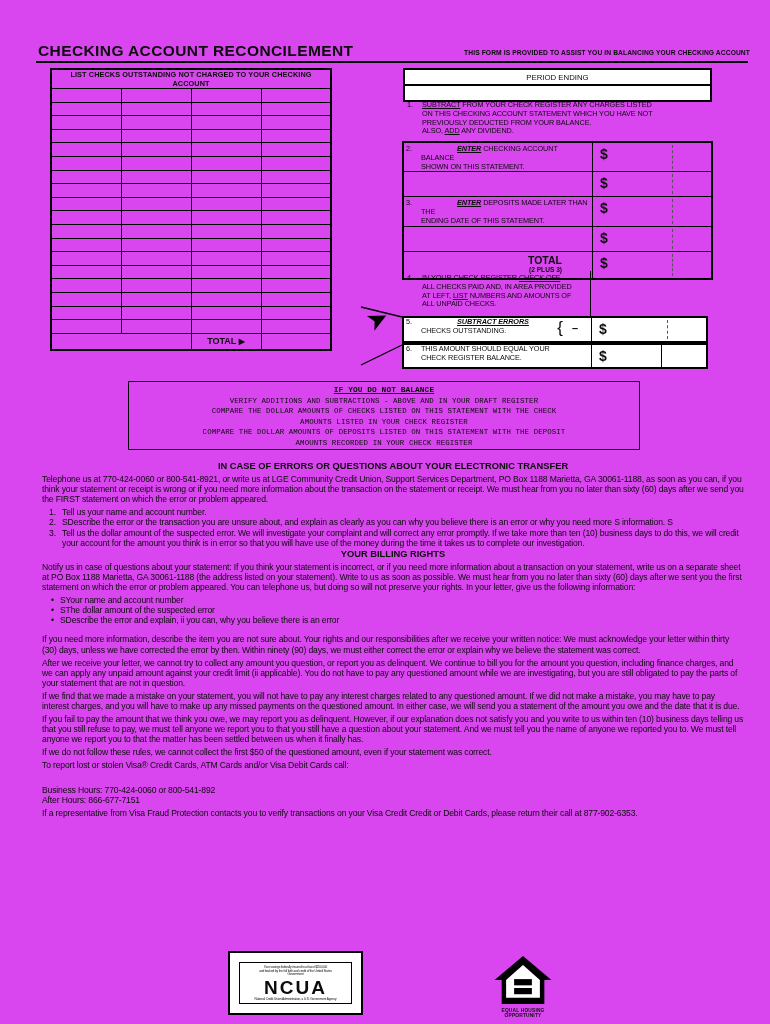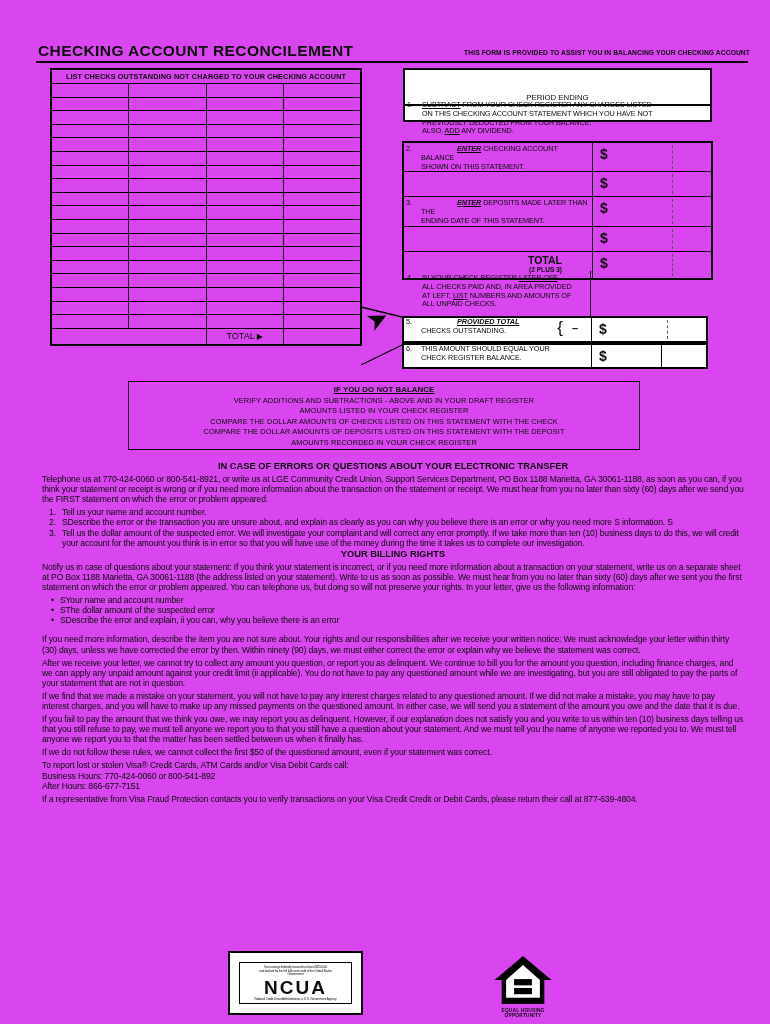--- a/index.html
+++ b/index.html
@@ -4,32 +4,32 @@
 <style>
   html,body{margin:0;padding:0;background:#e8e8e8;}
   .page{position:relative;width:770px;height:1024px;background:#d946ef;margin:0 auto;
         font-family:"Liberation Sans",sans-serif;color:#0c0c0c;overflow:hidden;}
 
   .title{position:absolute;left:38px;top:42px;font-size:15.5px;font-weight:bold;letter-spacing:.4px;}
   .subtitle{position:absolute;left:410px;top:49px;width:340px;font-size:6.7px;font-weight:bold;text-align:right;letter-spacing:.1px;}
   .rule{position:absolute;left:36px;top:61px;width:712px;height:2px;background:#000;}
 
   
-  .checks-table{position:absolute;left:50px;top:68px;width:312px;border-collapse:collapse;table-layout:fixed;border:2px solid #000;}
+  .checks-table{position:absolute;left:50px;top:68px;width:282px;border-collapse:collapse;table-layout:fixed;border:2px solid #000;}
   .checks-table th,.checks-table td{border:1px solid #000;padding:0;margin:0;}
   .checks-table .cap{font-size:7.3px;font-weight:bold;height:13px;text-align:center;letter-spacing:.1px;}
   .checks-table .colhead th{font-size:8.3px;font-weight:bold;height:15px;text-align:center;}
   .checks-table tbody td{height:12.6px;}
   .checks-table .total-row td{height:15px;}
-  .total-label-cell{text-align:center;font-size:9px;font-weight:normal;}
+  .total-label-cell{text-align:center;font-size:9px;font-weight:bold;}
   .tarrow{font-size:8px;}
 
   
   .period-box{position:absolute;left:403px;top:68px;width:305px;border:2px solid #000;background:#fff;}
-  .period-caption{border-bottom:2px solid #000;text-align:center;font-size:7.8px;padding:3px 0 2px 0;margin-top:20px;}
+  .period-caption{border-bottom:2px solid #000;text-align:center;font-size:7.8px;padding:3px 0 2px 0;}
   .period-input{height:14px;}
 
   .stepflex{display:flex;font-size:7.3px;line-height:8.8px;letter-spacing:-.1px;}
   .stepflex .num{width:15px;flex:none;padding-left:2px;}
   .u{text-decoration:underline;}
   .ui{text-decoration:underline;font-style:italic;font-weight:bold;padding-left:36px;}
   .step1{position:absolute;left:405px;top:101px;width:300px;}
 
   .grid{position:absolute;left:402px;top:141px;width:306px;border-collapse:collapse;border:2px solid #000;table-layout:fixed;}
   .grid td{border:1.5px solid #000;padding:0;vertical-align:top;}
@@ -52,21 +52,21 @@
   .rowbox .right{flex:1;position:relative;}
   .step5box{top:316px;height:27px;}
   .step6box{top:343px;height:26px;}
   .brace{position:absolute;right:28px;top:0px;font-size:17px;font-weight:300;}
   .minus{position:absolute;right:13px;top:4px;font-size:11px;font-weight:bold;}
 
   .connector{position:absolute;left:357px;top:301px;}
   .big-arrow{position:absolute;left:368px;top:306px;font-size:23px;font-weight:bold;transform:rotate(-27deg);color:#000;}
 
   .ifbox{position:absolute;left:128px;top:381px;width:510px;height:64px;border:1.5px solid #000;
-         text-align:center;font-size:7.4px;line-height:10.5px;padding-top:3px;box-sizing:content-box;letter-spacing:.1px;}
+         text-align:center;font-size:7.4px;line-height:10.5px;padding-top:3px;box-sizing:content-box;letter-spacing:.1px;font-family:Liberation Mono, monospace;}
   .ifbox .hd{font-weight:bold;text-decoration:underline;font-size:7.8px;}
 
   
   .bodytext{position:absolute;left:42px;top:460px;width:702px;font-size:8.6px;line-height:10.1px;letter-spacing:-.15px;}
   .bodytext p{margin:0 0 3px 0;}
   .sec-heading{text-align:center;font-weight:bold;font-size:9.3px;margin:1px 0 3px 0;letter-spacing:0;}
   .num-item{display:flex;margin-left:7px;}
   .num-item .n{flex:none;width:13px;}
   .bullet-item{display:flex;margin-left:9px;}
   .bullet-item .b{flex:none;width:9px;}
@@ -283,34 +283,34 @@
             <span class="ds">$</span>
             <i class="cents"></i>
           </td>
     </tr>
   </tbody>
     </table>
 
   <div class="stepflex step4">
     <span class="num">4.</span>
     <div>
-      <div><span>IN YOUR CHECK REGISTER </span><span class="u">LATER OFF</span></div>
+      <div><span>IN YOUR CHECK REGISTER </span><span class="u">CHECK OFF</span></div>
       <div>ALL CHECKS PAID AND, IN AREA PROVIDED</div>
       <div><span>AT LEFT, </span><span class="u">LIST</span><span> NUMBERS AND AMOUNTS OF</span></div>
       <div>ALL UNPAID CHECKS.</div>
     </div>
   </div>
   <div class="col-line"></div>
 
   <div class="rowbox step5box">
     <div class="left">
       <div class="stepflex">
         <span class="num">5.</span>
         <div>
-          <div><span class="ui">PROVIDED TOTAL</span></div>
+          <div><span class="ui">SUBTRACT ERRORS</span></div>
           <div>CHECKS OUTSTANDING.</div>
         </div>
       </div>
       <span class="brace">{</span>
       <span class="minus">–</span>
     </div>
     <div class="right">
         <span class="ds">$</span>
         <i class="cents"></i>
       </div>
@@ -334,22 +334,22 @@
 
   <svg class="connector" width="46" height="72" viewBox="0 0 46 72">
     <line x1="4" y1="6" x2="45" y2="16" stroke="#000" stroke-width="1.3"></line>
     <line x1="4" y1="64" x2="45" y2="44" stroke="#000" stroke-width="1.3"></line>
   </svg>
   <div class="big-arrow">➤</div>
 
   <div class="ifbox">
     <div class="hd">IF YOU DO NOT BALANCE</div>
     <div>VERIFY ADDITIONS AND SUBTRACTIONS - ABOVE AND IN YOUR DRAFT REGISTER</div>
+    <div>COMPARE THE DOLLAR AMOUNTS OF CHECKS LISTED ON THIS STATEMENT WITH THE CHECK</div>
     <div>AMOUNTS LISTED IN YOUR CHECK REGISTER</div>
-    <div>COMPARE THE DOLLAR AMOUNTS OF CHECKS LISTED ON THIS STATEMENT WITH THE CHECK</div>
     <div>COMPARE THE DOLLAR AMOUNTS OF DEPOSITS LISTED ON THIS STATEMENT WITH THE DEPOSIT</div>
     <div>AMOUNTS RECORDED IN YOUR CHECK REGISTER</div>
   </div>
 
   <div class="bodytext">
     <div class="sec-heading">IN CASE OF ERRORS OR QUESTIONS ABOUT YOUR ELECTRONIC TRANSFER</div>
     <p>Telephone us at 770-424-0060 or 800-541-8921, or write us at LGE Community Credit Union, Support Services  Department, PO Box 1188 Marietta, GA 30061-1188, as soon as you can, if you think your statement or receipt is wrong or if you need more information about the transaction on the statement or receipt.  We must hear from you no later than sixty (60) days after we send you the FIRST statement on which the error or problem appeared.</p>
     <div class="num-item">
         <span class="n">1.</span>
         <span>Tell us your name and account number.</span>
@@ -375,24 +375,24 @@
       </div>
     <div class="bullet-item">
         <span class="b">•</span>
         <span>SDescribe the error and explain, ii you can, why you believe there is an error</span>
       </div>
     <p style="margin-top:9px">If you need more information, describe the item you are not sure about. Your rights and our responsibilities after we receive your written notice: We must acknowledge your letter within thirty (30) days, unless we have corrected the error by then. Within ninety (90) days, we must either correct the error or explain why we believe the statement was correct.</p>
     <p>After we receive your letter, we cannot try to collect any amount you question, or report  you as delinquent. We continue to bill you for the amount you question, including finance charges, and we can apply any unpaid amount against your credit limit (ii  applicable).  You do not have to pay any questioned amount while we are investigating, but you are still obligated to pay the parts of your statement that are not in question.</p>
     <p>If we find that we made a mistake on your statement, you will not have to pay any interest charges related to any questioned amount. If we did not make a mistake, you may have to pay interest charges, and you will have to make up any missed payments on the  questioned amount. In either case, we will send you a statement of the amount you owe and the date that it is due.</p>
     <p>If you fail to pay the amount that we think you owe, we may report you as delinquent. However, if our explanation does not satisfy you and you write to us within ten (10)  business days telling us that you still refuse to pay, we must tell anyone we report you to that you still have a question about your statement. And we must tell you the name of anyone we reported you to. We must tell anyone we report you to that the matter has been settled between us when it finally has.</p>
     <p>If we do not follow these rules, we cannot collect the first $50 of the questioned amount, even if your statement was correct.</p>
-    <p style="margin-bottom:0">To report lost or stolen Visa® Credit Cards, ATM Cards and/or Visa Debit Cards call:</p>
+    <p style="margin-bottom:14px">To report lost or stolen Visa® Credit Cards, ATM Cards and/or Visa Debit Cards call:</p>
     <p style="margin-bottom:0">Business Hours:  770-424-0060 or 800-541-892</p>
     <p>After Hours: 866-677-7151</p>
-    <p>If a representative from Visa Fraud Protection contacts you to verify transactions on your Visa Credit Credit or Debit Cards, please return their call at 877-639-4804.</p>
+    <p>If a representative from Visa Fraud Protection contacts you to verify transactions on your Visa Credit Credit or Debit Cards, please return their call at 877-902-6353.</p>
   </div>
 
   <div class="ncua">
     <div class="ncua-inner">
       <div class="ncua-tiny">Your savings federally insured to at least $250,000</div>
       <div class="ncua-tiny">and backed by the full faith and credit of the United States Government</div>
       <div class="ncua-name">NCUA</div>
       <div class="ncua-tiny">National Credit Union Administration, a U.S. Government Agency</div>
     </div>
   </div>

